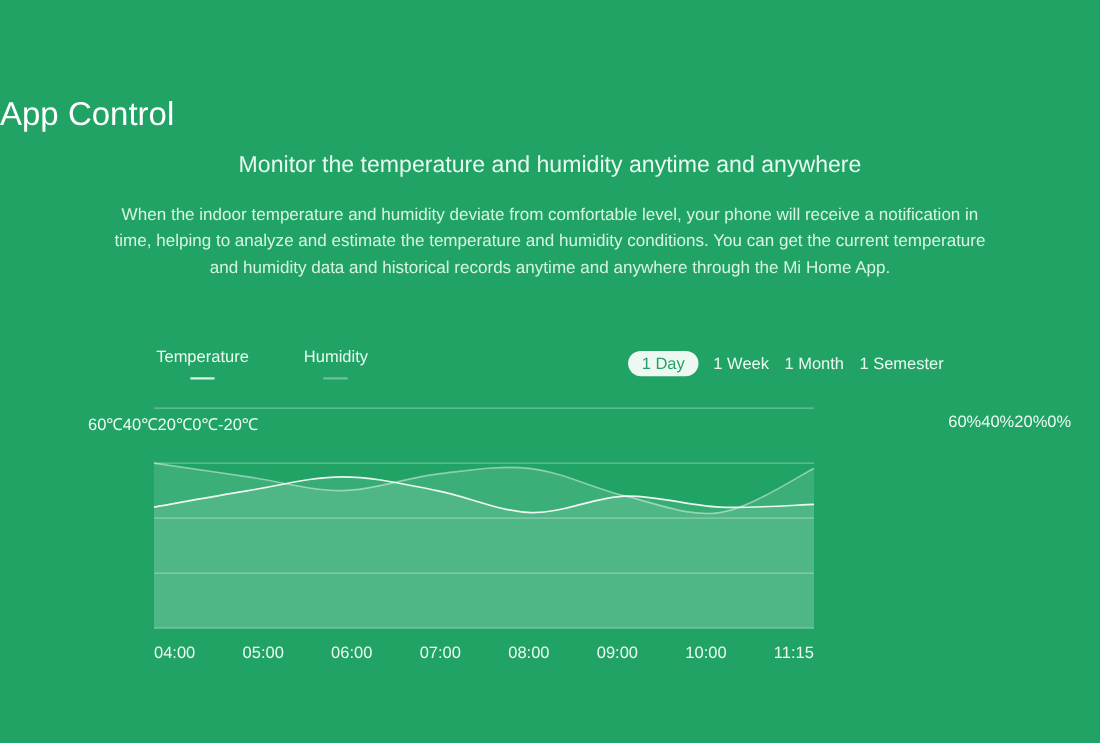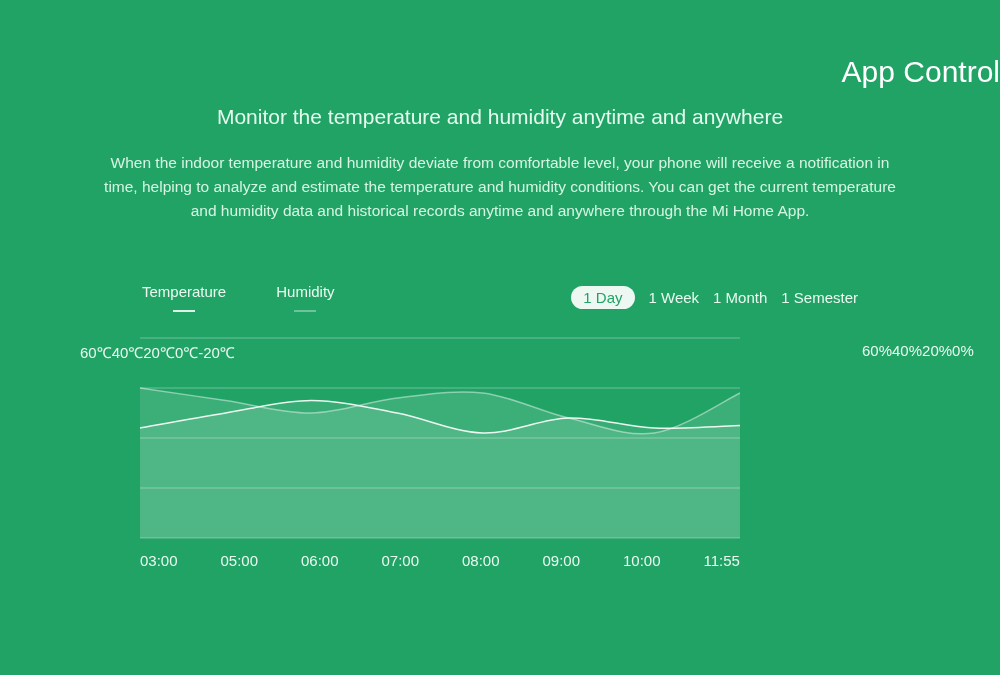--- a/index.html
+++ b/index.html
@@ -5,24 +5,24 @@
   * { box-sizing: border-box; margin: 0; padding: 0; }
   body {
     width: 1000px; height: 675px;
     background: #21a366;
     font-family: -apple-system, "Segoe UI", Helvetica, Arial, sans-serif;
     color: #ffffff;
     overflow: hidden;
     font-weight: 300;
   }
   .title {
-    text-align: right;
+    text-align: left;
     font-size: 30px;
     font-weight: 300;
-    padding-top: 55px;
+    padding-top: 88px;
   }
   .subtitle {
     text-align: center;
     font-size: 21px;
     font-weight: 300;
     margin-top: 16px;
     color: #e6fbef;
   }
   .desc {
     text-align: center;
@@ -152,24 +152,24 @@
       <line class="gridline" x1="0" y1="100" x2="600" y2="100"></line>
       <line class="gridline" x1="0" y1="150" x2="600" y2="150"></line>
       <line class="gridline" x1="0" y1="200" x2="600" y2="200"></line>
       <path class="areaB" d="M 0 50 C 14.285714285714285 52.083333333333336 57.14285714285714 58.333333333333336 85.71428571428571 62.5 C 114.28571428571428 66.66666666666667 142.85714285714286 75.41666666666667 171.42857142857142 75 C 199.99999999999997 74.58333333333333 228.57142857142856 63.333333333333336 257.1428571428571 60 C 285.71428571428567 56.666666666666664 314.2857142857143 51.666666666666664 342.85714285714283 55 C 371.4285714285714 58.333333333333336 400 73.33333333333333 428.57142857142856 80 C 457.1428571428571 86.66666666666667 485.71428571428567 99.16666666666667 514.2857142857142 95 C 542.8571428571428 90.83333333333333 585.7142857142857 61.666666666666664 600 55 L 600 200 L 0 200 Z"></path>
       <path class="areaA" d="M 0 89.99999999999999 C 14.285714285714285 87.49999999999999 57.14285714285714 79.58333333333333 85.71428571428571 75 C 114.28571428571428 70.41666666666667 142.85714285714286 62.5 171.42857142857142 62.5 C 199.99999999999997 62.5 228.57142857142856 69.58333333333333 257.1428571428571 75 C 285.71428571428567 80.41666666666667 314.2857142857143 94.16666666666667 342.85714285714283 95 C 371.4285714285714 95.83333333333333 400 80.83333333333334 428.57142857142856 80 C 457.1428571428571 79.16666666666666 485.71428571428567 88.74999999999999 514.2857142857142 89.99999999999999 C 542.8571428571428 91.24999999999999 585.7142857142857 87.91666666666666 600 87.5 L 600 200 L 0 200 Z"></path>
       <path class="lineB" d="M 0 50 C 14.285714285714285 52.083333333333336 57.14285714285714 58.333333333333336 85.71428571428571 62.5 C 114.28571428571428 66.66666666666667 142.85714285714286 75.41666666666667 171.42857142857142 75 C 199.99999999999997 74.58333333333333 228.57142857142856 63.333333333333336 257.1428571428571 60 C 285.71428571428567 56.666666666666664 314.2857142857143 51.666666666666664 342.85714285714283 55 C 371.4285714285714 58.333333333333336 400 73.33333333333333 428.57142857142856 80 C 457.1428571428571 86.66666666666667 485.71428571428567 99.16666666666667 514.2857142857142 95 C 542.8571428571428 90.83333333333333 585.7142857142857 61.666666666666664 600 55"></path>
       <path class="lineA" d="M 0 89.99999999999999 C 14.285714285714285 87.49999999999999 57.14285714285714 79.58333333333333 85.71428571428571 75 C 114.28571428571428 70.41666666666667 142.85714285714286 62.5 171.42857142857142 62.5 C 199.99999999999997 62.5 228.57142857142856 69.58333333333333 257.1428571428571 75 C 285.71428571428567 80.41666666666667 314.2857142857143 94.16666666666667 342.85714285714283 95 C 371.4285714285714 95.83333333333333 400 80.83333333333334 428.57142857142856 80 C 457.1428571428571 79.16666666666666 485.71428571428567 88.74999999999999 514.2857142857142 89.99999999999999 C 542.8571428571428 91.24999999999999 585.7142857142857 87.91666666666666 600 87.5"></path>
     </svg>
 
     <div class="xaxis">
-      <span>03:00</span>
+      <span>04:00</span>
       <span>05:00</span>
       <span>06:00</span>
       <span>07:00</span>
       <span>08:00</span>
       <span>09:00</span>
       <span>10:00</span>
-      <span>11:55</span>
+      <span>11:15</span>
     </div>
   </div>
 
 </div>
 
 </body></html>

